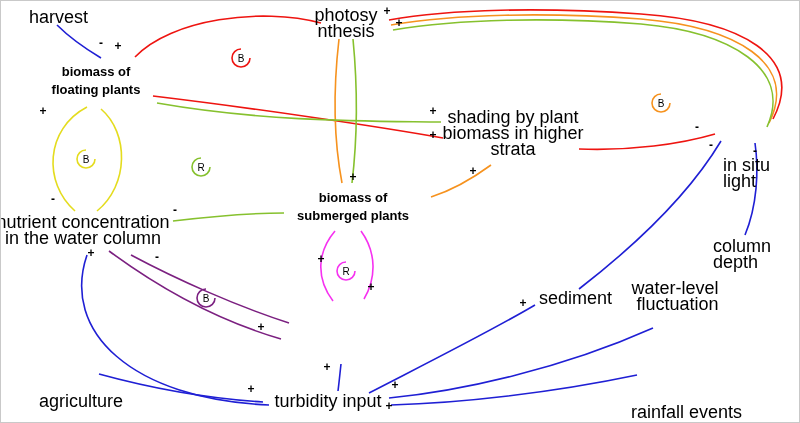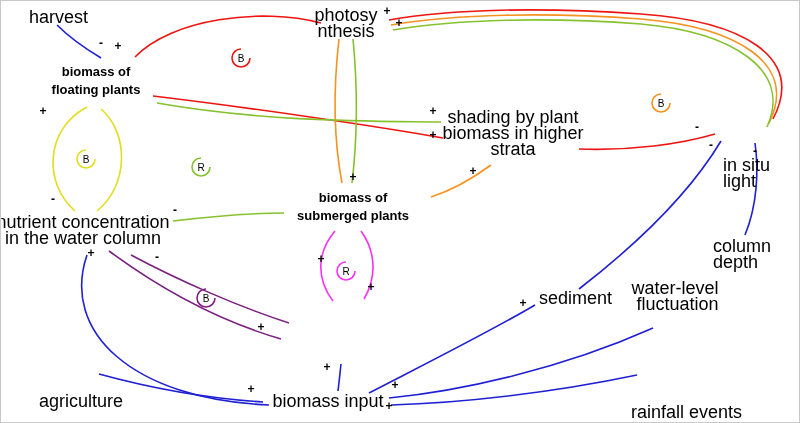--- a/index.html
+++ b/index.html
@@ -108,21 +108,21 @@
   <div class="node leftalign" style="left:712px;top:237px;">column depth</div>
   <div class="node bold" style="left:352px;top:188px;">biomass of
 submerged plants</div>
   <div class="node" style="left:82px;top:213px;">nutrient concentration
 in the water column</div>
   <div class="node leftalign" style="left:538px;top:289px;">sediment</div>
   <div class="node" style="left:674px;top:279px;text-align:right;">water-level
 fluctuation</div>
   <div class="node leftalign" style="left:630px;top:363px;margin-top:40px;">rainfall events</div>
   <div class="node leftalign" style="left:38px;top:364px;margin-top:28px;">agriculture</div>
-  <div class="node" style="left:327px;top:392px;">biomass input</div>
+  <div class="node" style="left:327px;top:392px;">turbidity input</div>
 
   <div class="loop-letter" style="left:240px;top:57px;">B</div>
   <div class="loop-letter" style="left:660px;top:102px;">B</div>
   <div class="loop-letter" style="left:85px;top:158px;">B</div>
   <div class="loop-letter" style="left:200px;top:166px;">R</div>
   <div class="loop-letter" style="left:345px;top:270px;">R</div>
   <div class="loop-letter" style="left:205px;top:297px;">B</div>
 
   <span class="sign" style="left:100px;top:42px;">-</span>
   <span class="sign" style="left:117px;top:45px;">+</span>

